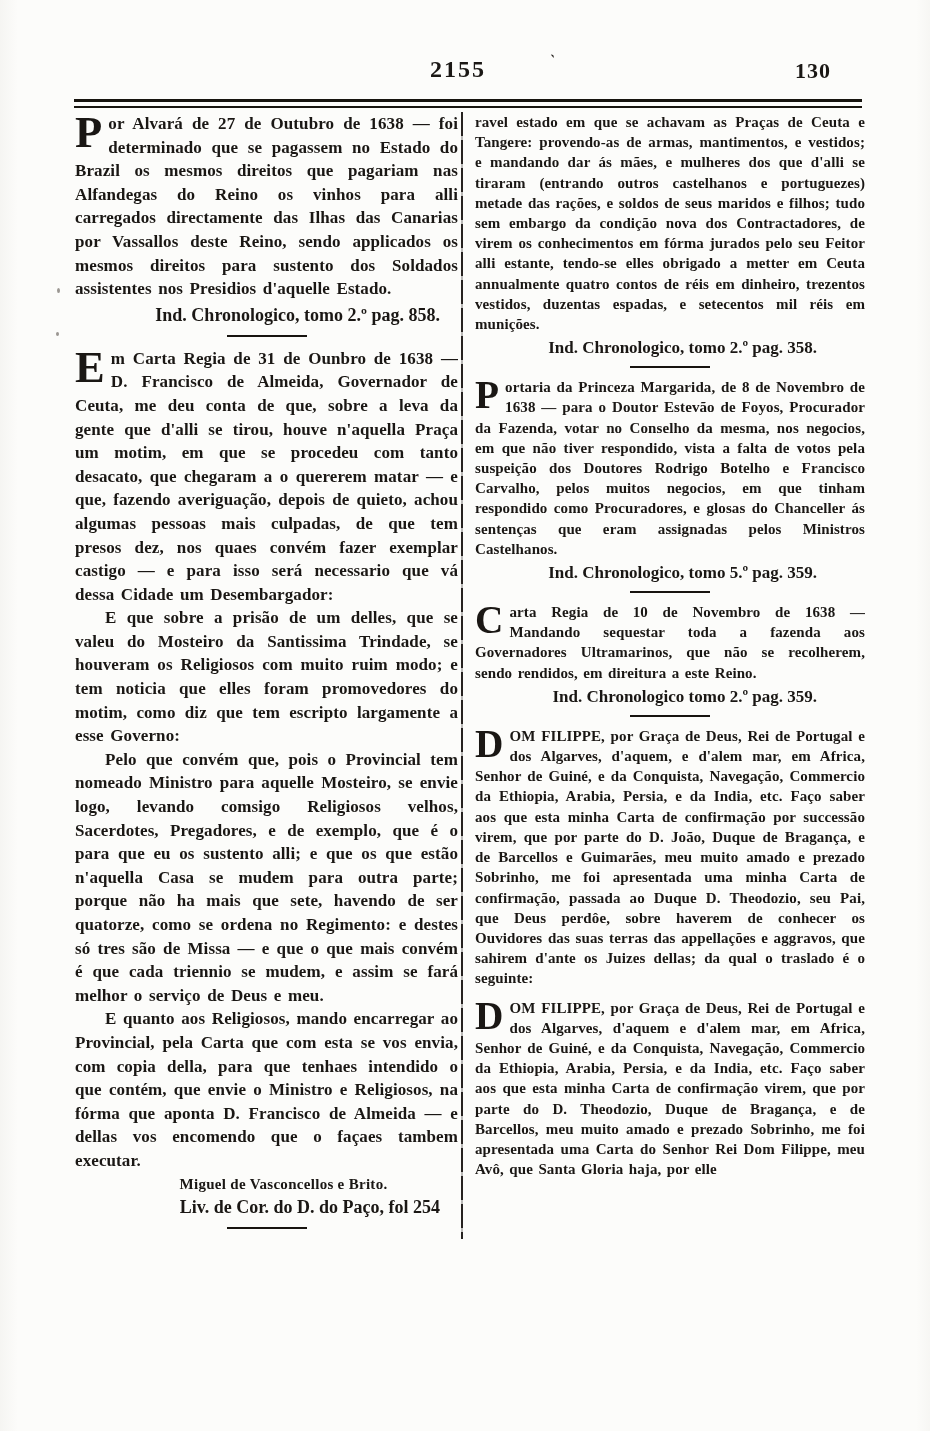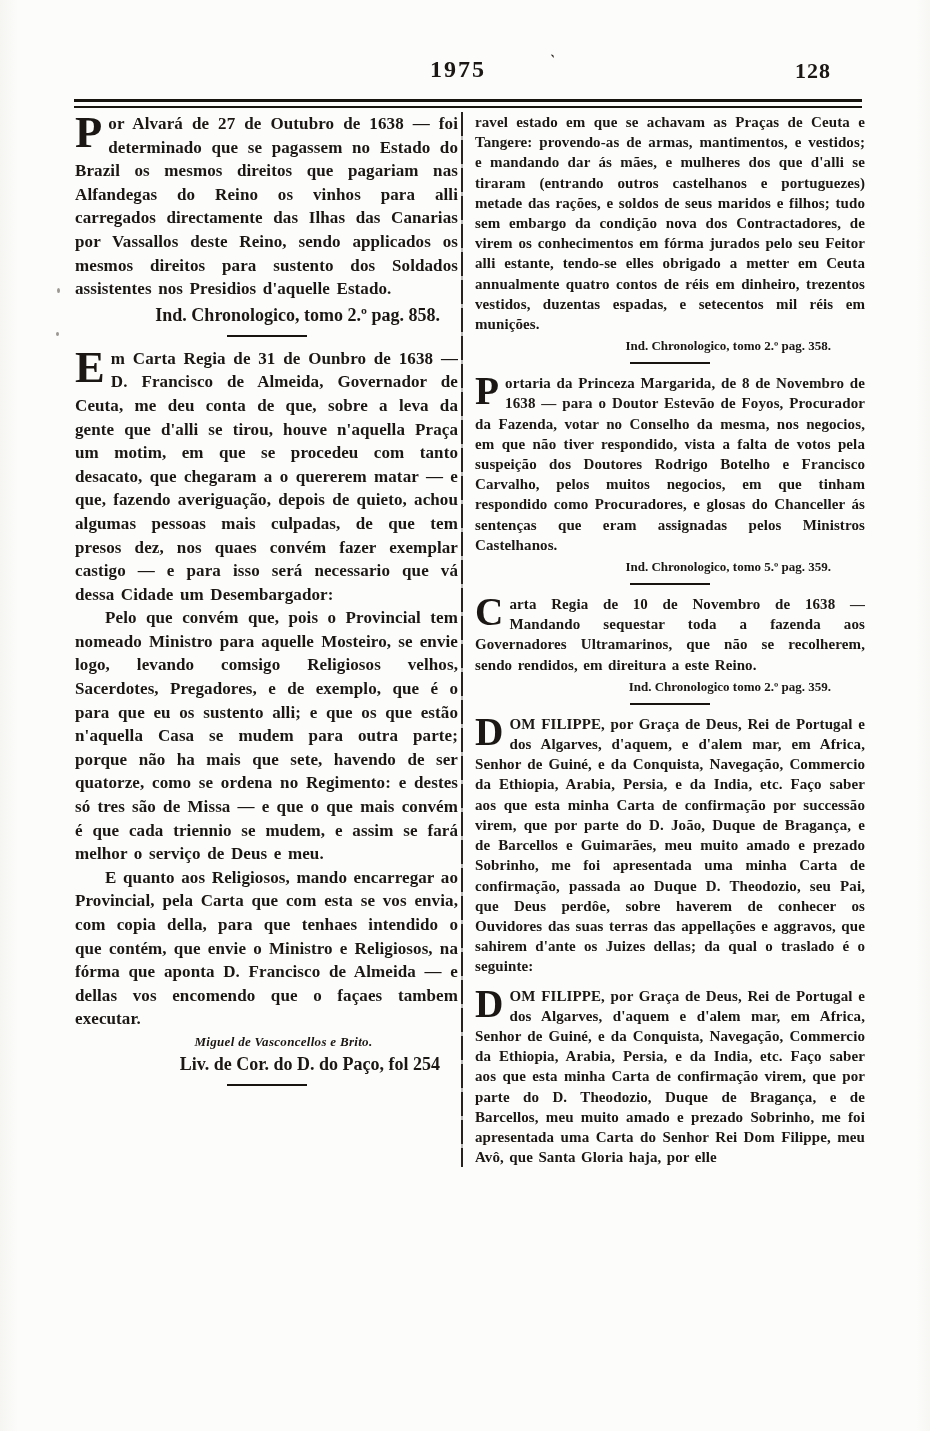--- a/index.html
+++ b/index.html
@@ -51,57 +51,58 @@
   .dropcap{
     float:left;font-weight:700;
     font-size:2.62em;line-height:0.78;
     padding:3px 6px 0 0;
   }
   .citation{
     text-align:right;font-weight:700;
     margin:4px 18px 0 0;
   }
   .col-left .citation{font-size:18px;}
-  .col-right .citation{font-size:13px;margin-right:34px;}
+  .col-right .citation{font-size:17px;margin-right:48px;}
   .signature{
-    text-align:center;font-style:italic;font-weight:700;
-    font-size:13px;margin:3px 0 1px 34px;letter-spacing:0.3px;
+    text-align:center;font-weight:700;
+    font-size:15px;margin:3px 0 1px 34px;letter-spacing:0.3px;
   }
   .entry-sep{
     width:80px;height:0;border-top:2.5px solid #17140f;
     margin:9px auto 10px auto;
   }
   .col-right .entry-sep{margin:8px auto 9px auto;}
   .entry{margin:0;}
   .entry + .entry{margin-top:9px;}
   
   .speck{position:absolute;background:#4a443c;border-radius:50%;opacity:.55;}
   .speck.s1{left:57px;top:288px;width:3px;height:5px;}
   .speck.s2{left:56px;top:332px;width:3px;height:4px;}
 </style>
 </head>
 <body>
 
 <div class="page">
-  <div class="year">1975</div>
-  <div class="pagenum">128</div>
+  <div class="year">2155</div>
+  <div class="pagenum">130</div>
   <div class="stray-mark">`</div>
   <div class="head-rule"></div>
   <div class="speck s1"></div>
   <div class="speck s2"></div>
 
   <div class="cols">
     <div class="col col-left" id="col-left">
         <div class="entry">
           <p><span class="dropcap">P</span>or Alvará de 27 de Outubro de 1638 — foi determinado que se pagassem no Estado do Brazil os mesmos direitos que pagariam nas Alfandegas do Reino os vinhos para alli carregados directamente das Ilhas das Canarias por Vassallos deste Reino, sendo applicados os mesmos direitos para sustento dos Soldados assistentes nos Presidios d'aquelle Estado.</p>
           <div class="citation">Ind. Chronologico, tomo 2.º pag. 858.</div>
         </div>
         <div class="entry-sep"></div>
         <div class="entry">
           <p><span class="dropcap">E</span>m Carta Regia de 31 de Ounbro de 1638 — D. Francisco de Almeida, Governador de Ceuta, me deu conta de que, sobre a leva da gente que d'alli se tirou, houve n'aquella Praça um motim, em que se procedeu com tanto desacato, que chegaram a o quererem matar — e que, fazendo averiguação, depois de quieto, achou algumas pessoas mais culpadas, de que tem presos dez, nos quaes convém fazer exemplar castigo — e para isso será necessario que vá dessa Cidade um Desembargador:</p>
+          <p class="indent">E que sobre a prisão de um delles, que se valeu do Mosteiro da Santissima Trindade, se houveram os Religiosos com muito ruim modo; e tem noticia que elles foram promovedores do motim, como diz que tem escripto largamente a esse Governo:</p>
           <p class="indent">Pelo que convém que, pois o Provincial tem nomeado Ministro para aquelle Mosteiro, se envie logo, levando comsigo Religiosos velhos, Sacerdotes, Pregadores, e de exemplo, que é o para que eu os sustento alli; e que os que estão n'aquella Casa se mudem para outra parte; porque não ha mais que sete, havendo de ser quatorze, como se ordena no Regimento: e destes só tres são de Missa — e que o que mais convém é que cada triennio se mudem, e assim se fará melhor o serviço de Deus e meu.</p>
           <p class="indent">E quanto aos Religiosos, mando encarregar ao Provincial, pela Carta que com esta se vos envia, com copia della, para que tenhaes intendido o que contém, que envie o Ministro e Religiosos, na fórma que aponta D. Francisco de Almeida — e dellas vos encomendo que o façaes tambem executar.</p>
           <div class="signature">Miguel de Vasconcellos e Brito.</div>
           <div class="citation">Liv. de Cor. do D. do Paço, fol 254</div>
         </div>
         <div class="entry-sep"></div>
       </div>
     <div class="col-divider"></div>
     <div class="col col-right" id="col-right">
         <div class="entry">

